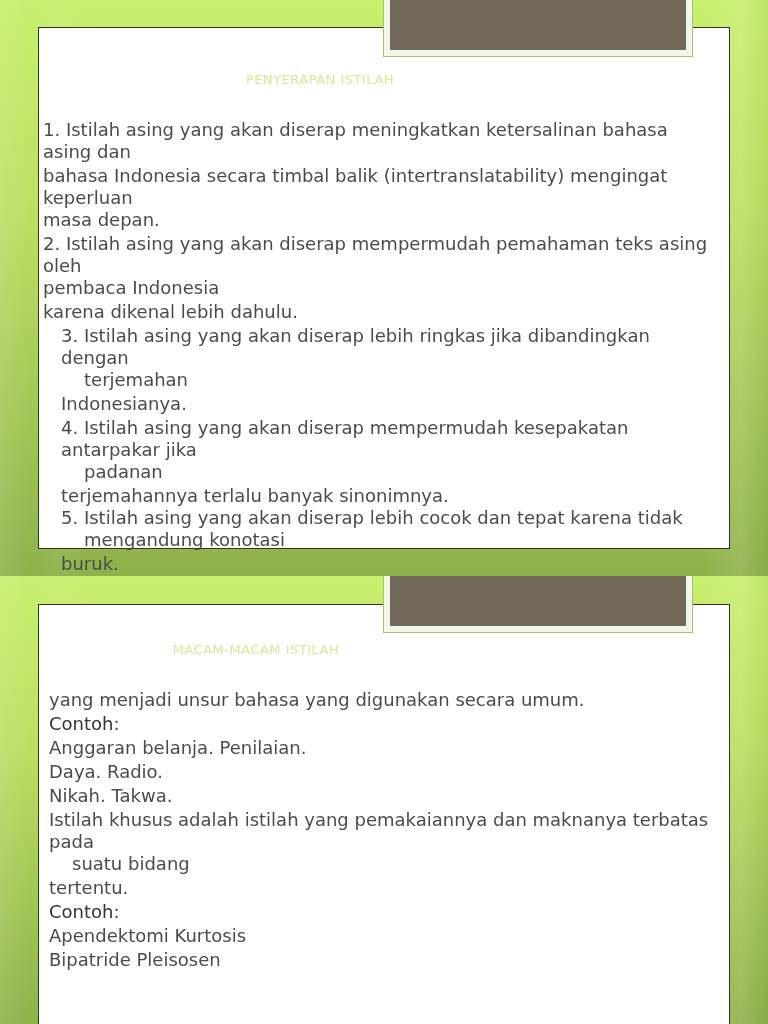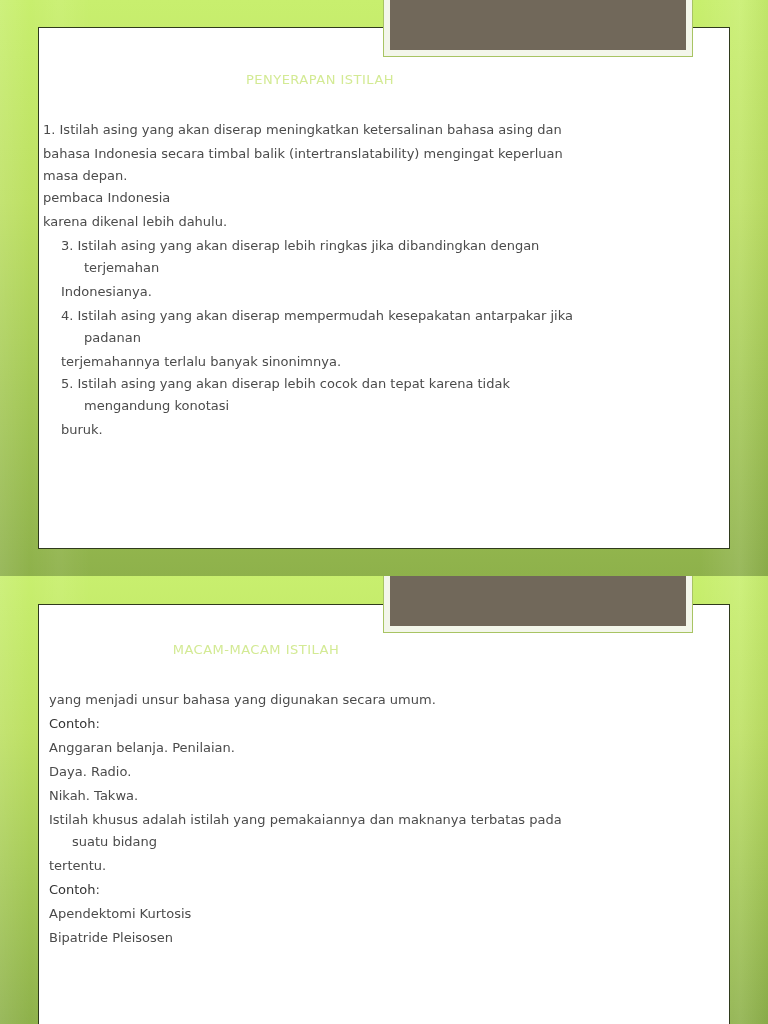--- a/index.html
+++ b/index.html
@@ -35,21 +35,21 @@
     position: absolute; left: 6px; right: 6px; top: 0; bottom: 6px; background: #71685a;
   }
   .slide-title {
     position: absolute; left: 38px; width: 564px; text-align: center;
     color: #d3ea94; font-size: 13px; letter-spacing: 0.5px;
   }
   .slide-1 .slide-title { top: 72px; }
   .slide-2 .slide-title { top: 66px; left: -26px; }
   .body-text {
     position: absolute; left: 43px; width: 672px; color: #4b4b4b;
-    font-size: 13px; line-height: 22px;
+    font-size: 18px; line-height: 22px;
   }
   .slide-1 .body-text { top: 119px; }
   .slide-2 .body-text { top: 111px; left: 49px; }
   .para { margin: 0; padding: 0; }
   .para.gap { margin-top: 2px; }
   .para.ind { padding-left: 6px; margin-left: 12px; }
   .hang { padding-left: 23px; display: block; }
   .bold { font-weight: normal; color: #333; }
 </style>
 </head>
@@ -58,20 +58,21 @@
 <div class="slide slide-1">
   <div class="content-box"></div>
   <div class="title-tab">
     <div class="title-tab-inner"></div>
   </div>
   <div class="slide-title">PENYERAPAN ISTILAH</div>
   <div class="body-text">
     <p class="para">1. Istilah asing yang akan diserap meningkatkan ketersalinan bahasa asing dan</p>
     <p class="para" style="margin-top:2px">bahasa Indonesia secara timbal balik (intertranslatability) mengingat keperluan</p>
     <p class="para">masa depan.</p>
+    <p class="para gap">2. Istilah asing yang akan diserap mempermudah pemahaman teks asing oleh</p>
     <p class="para">pembaca Indonesia</p>
     <p class="para gap">karena dikenal lebih dahulu.</p>
     <div class="para gap ind">
       <span>3. Istilah asing yang akan diserap lebih ringkas jika dibandingkan dengan</span>
       <span class="hang">terjemahan</span>
     </div>
     <p class="para gap ind">Indonesianya.</p>
     <div class="para gap ind">
       <span>4. Istilah asing yang akan diserap mempermudah kesepakatan antarpakar jika</span>
       <span class="hang">padanan</span>

